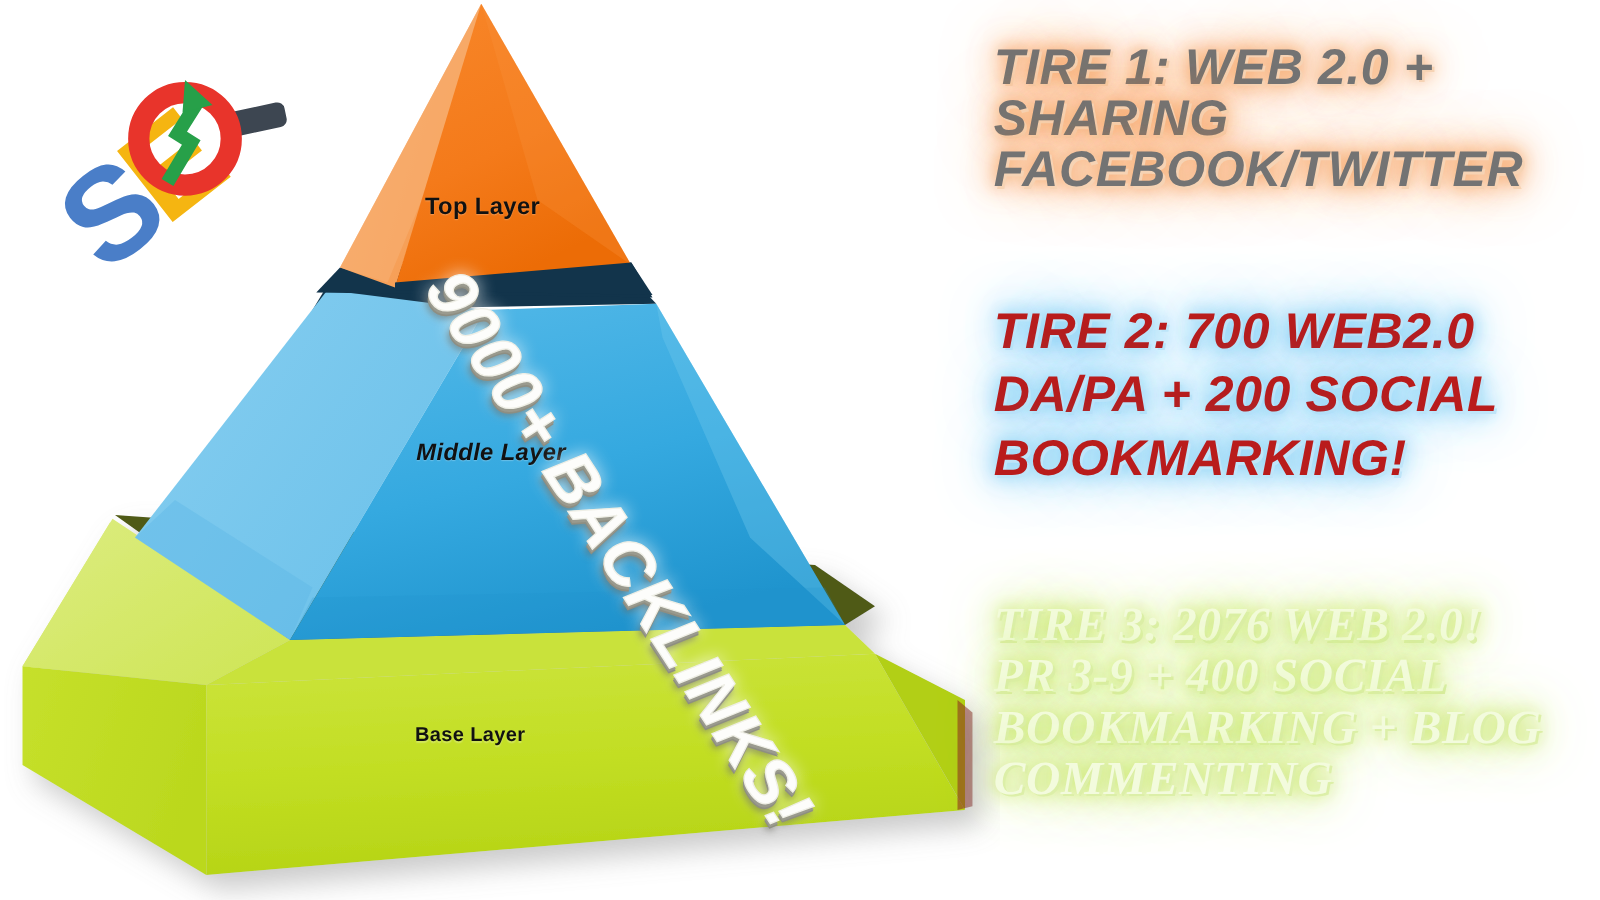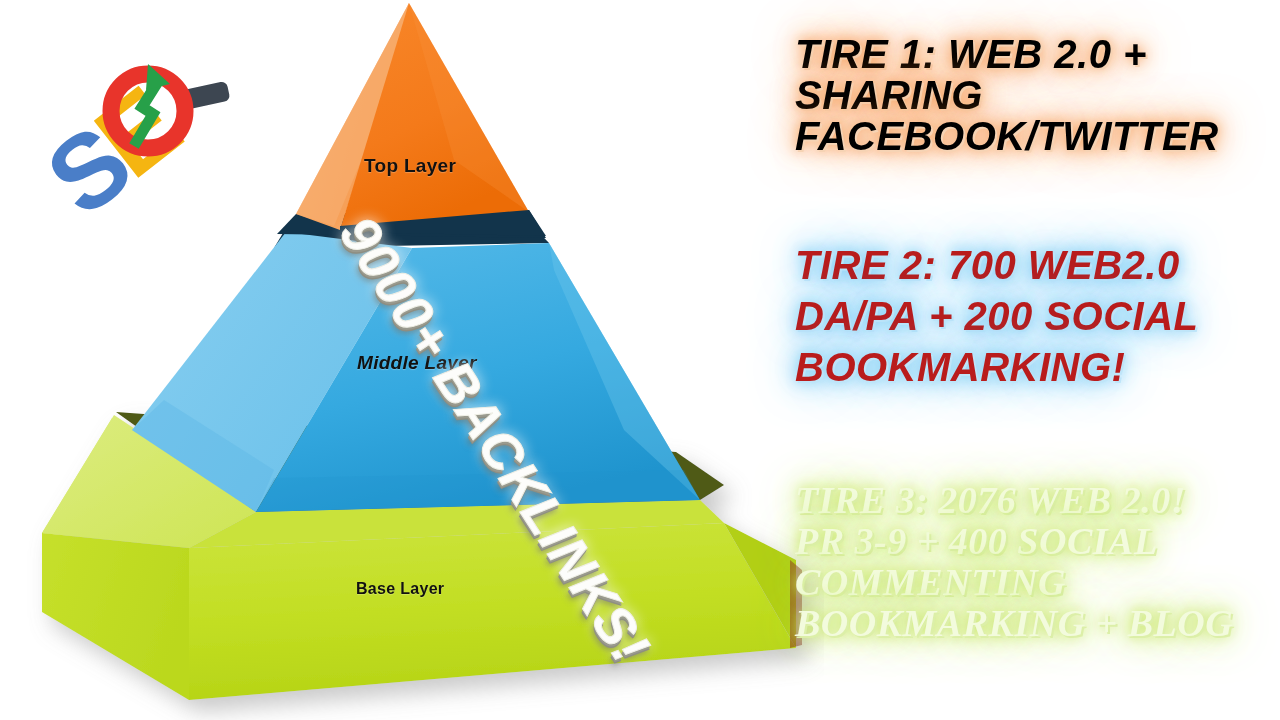--- a/index.html
+++ b/index.html
@@ -32,21 +32,20 @@
   }
   #seo-logo svg { display: block; }
 
   
   #pyramid {
     position: absolute;
     left: 0px;
     top: 0px;
     width: 800px;
     height: 672px;
-    margin-left: 24px;
   }
   #pyramid svg { display: block; }
 
   .layer-label {
     position: absolute;
     font-family: "Liberation Sans", sans-serif;
     font-weight: bold;
     color: #111111;
     letter-spacing: 0.3px;
     white-space: nowrap;
@@ -87,21 +86,21 @@
     font-family: "Liberation Sans", sans-serif;
     font-weight: bold;
     font-style: italic;
     letter-spacing: 0.5px;
     text-transform: uppercase;
     line-height: 1.02;
   }
   #tier-1 {
     top: 34px;
     font-size: 40px;
-    color: #000000;
+    color: #737373;
     text-shadow:
       2px 2px 0 #f6d3b4,
       0 0 12px #f6a86a,
       0 0 26px #f59a55,
       0 0 46px rgba(244,140,64,0.75);
   }
   #tier-2 {
     top: 240px;
     font-size: 40px;
     line-height: 1.28;
@@ -259,17 +258,17 @@
 
   <div class="tier" id="tier-2">
     <span class="line">Tire 2: 700 Web2.0</span>
     <span class="line">DA/PA + 200 Social</span>
     <span class="line">Bookmarking!</span>
   </div>
 
   <div class="tier" id="tier-3">
     <span class="line">Tire 3: 2076 Web 2.0!</span>
     <span class="line">PR 3-9 + 400 Social</span>
+    <span class="line">Bookmarking + Blog</span>
     <span class="line">Commenting</span>
-    <span class="line">Bookmarking + Blog</span>
   </div>
 
 </div>
 
 </body></html>

